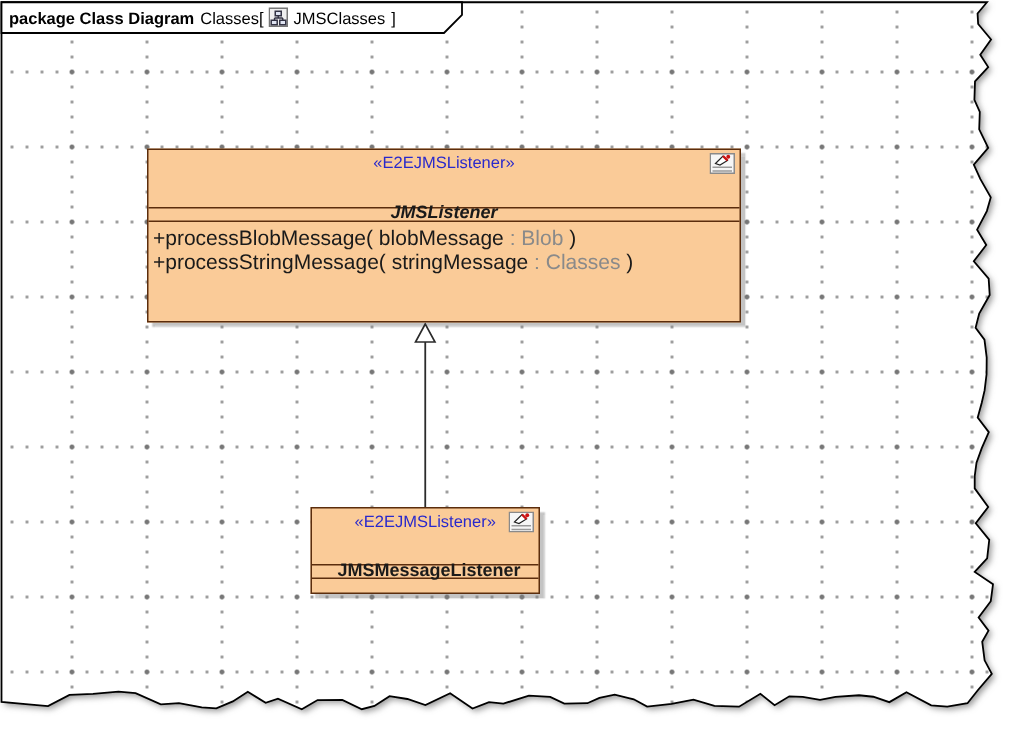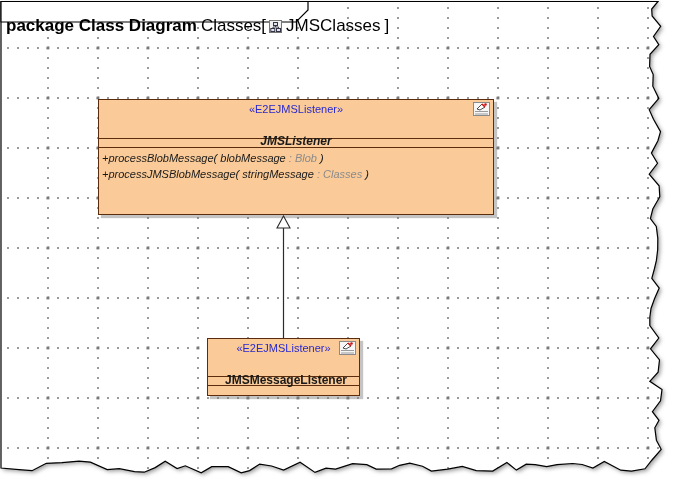--- a/index.html
+++ b/index.html
@@ -14,37 +14,37 @@
       radial-gradient(circle at 1px 1px, #9a9a9a .9px, rgba(0,0,0,0) 1.15px),
       radial-gradient(circle at 1px 1px, #9a9a9a .9px, rgba(0,0,0,0) 1.15px);
     background-size:50px 50px,10px 50px,50px 10px;
     background-position:46.4px 46.4px,-3px 47px,47px -3px;
     background-repeat:repeat;}
 
   
   #outline{position:absolute;inset:0;pointer-events:none;}
 
   
-  #tab-text{position:absolute;left:6px;top:18px;height:16px;line-height:15px;
-            font-size:17px;color:#000;white-space:nowrap;z-index:5;text-align:right;}
+  #tab-text{position:absolute;left:6px;top:4px;height:16px;line-height:15px;
+            font-size:11px;color:#000;white-space:nowrap;z-index:5;text-align:right;}
   #tab-text .b{font-weight:bold;}
   #tab-text .sp{margin-left:4px;}
   #tab-text svg{vertical-align:-2px;margin:0 3px;}
 
   
   .uml-class{position:absolute;background:#FACB98;border:1px solid #5B2D0D;
              box-shadow:3px 3px 1px rgba(125,125,125,.45);font-size:11px;color:#1a1a1a;}
   .uml-class .hdr{position:relative;border-bottom:1px solid #5B2D0D;text-align:center;}
   .stereo{color:#2929CC;font-size:11px;padding-top:3px;}
   .cname{font-weight:bold;font-size:12px;padding-top:3px;margin-top:16px;}
   .cname.italic{font-style:italic;}
   .cname.leftal{text-align:center;padding-left:5px;}
   .compartment.attrs{border-bottom:1px solid #5B2D0D;}
   .compartment.ops{padding:2px 0 0 3px;white-space:nowrap;overflow:hidden;}
-  .op{line-height:16px;font-size:11px;font-style:italic;}
+  .op{line-height:16px;font-size:14px;}
   .op .type{color:#8A8A8A;}
   .corner-icon{position:absolute;top:2px;right:3px;}
 
   
   #gen-edge{position:absolute;left:274px;top:215px;pointer-events:auto;}
 </style>
 </head>
 <body>
 
 <div id="stage">
@@ -61,21 +61,21 @@
             <line x1="2" y1="9.5" x2="15" y2="9.5" stroke="#9a9a9a"></line>
             <line x1="2" y1="12" x2="15" y2="12" stroke="#9a9a9a"></line>
             <path d="M4 7 L9 2 L12 5 L7 8 Z" fill="#fff" stroke="#222" stroke-width="0.8"></path>
             <path d="M9 2 L12 5" stroke="#cc1111" stroke-width="1.6"></path>
             <circle cx="12.5" cy="2.5" r="1.3" fill="#cc1111"></circle>
           </svg>
         </div>
         <div class="compartment attrs" style="height:8px;"></div>
         <div class="compartment ops" style="height:64px;">
           <div class="op"><span>+processBlobMessage( blobMessage </span><span class="type">: Blob</span><span> )</span></div>
-          <div class="op"><span>+processJMSBlobMessage( stringMessage </span><span class="type">: Classes</span><span> )</span></div>
+          <div class="op"><span>+processStringMessage( stringMessage </span><span class="type">: Classes</span><span> )</span></div>
         </div>
       </div>
 
       <svg id="gen-edge" width="20" height="126">
         <polygon points="9.5,1 3,13 16,13" fill="#fff" stroke="#2b2b2b" stroke-width="1.1"></polygon>
         <line x1="9.5" y1="13" x2="9.5" y2="124" stroke="#2b2b2b" stroke-width="1.2"></line>
       </svg>
 
       <div class="uml-class" style="left:207px;top:338px;width:151px;">
         <div class="hdr" style="height:37px;">

